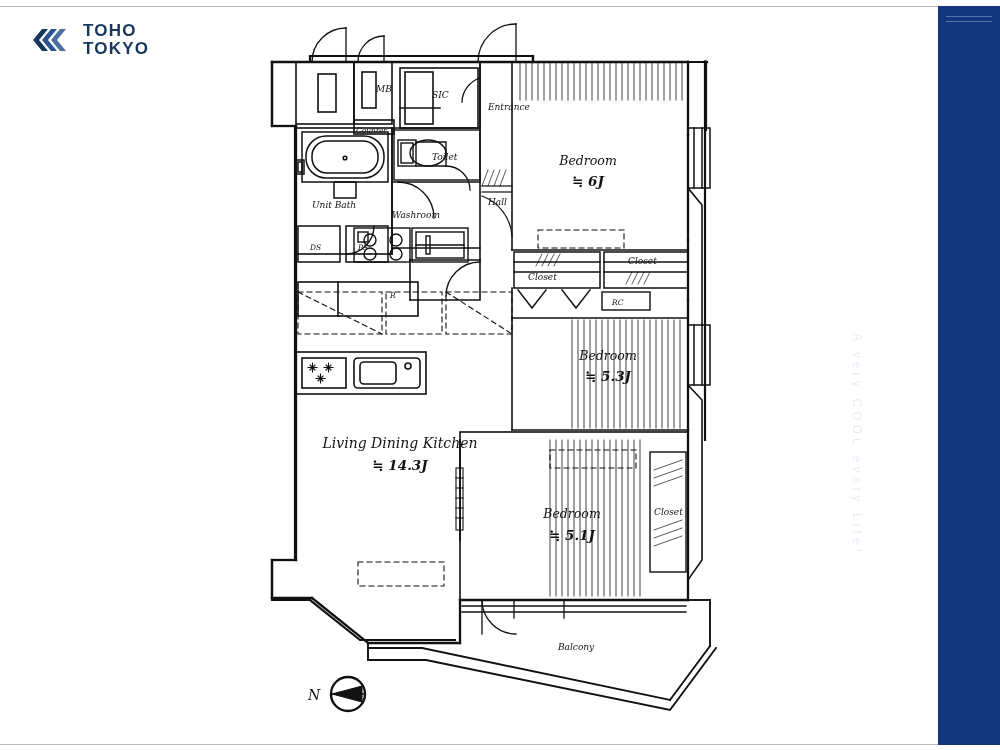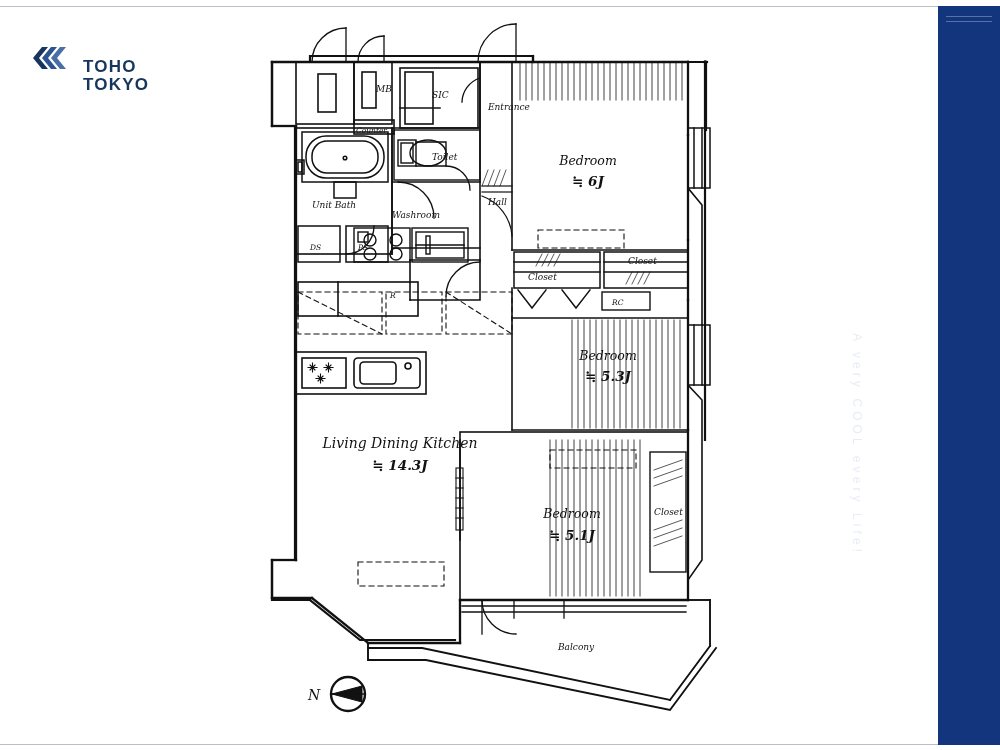--- a/index.html
+++ b/index.html
@@ -44,21 +44,20 @@
     align-items: center;
     gap: 9px;
   }
   #logo .mark { width: 42px; height: 34px; display:block; }
   #logo .wordmark {
     color: #17365d;
     font-weight: 700;
     font-size: 17px;
     line-height: 18px;
     letter-spacing: 1.2px;
-    margin-top: 36px;
   }
   #logo .wordmark span { display: block; }
 
   
   #sidebar {
     position: absolute;
     right: 0; top: 6px;
     width: 62px;
     height: 739px;
     background: #12357e;

